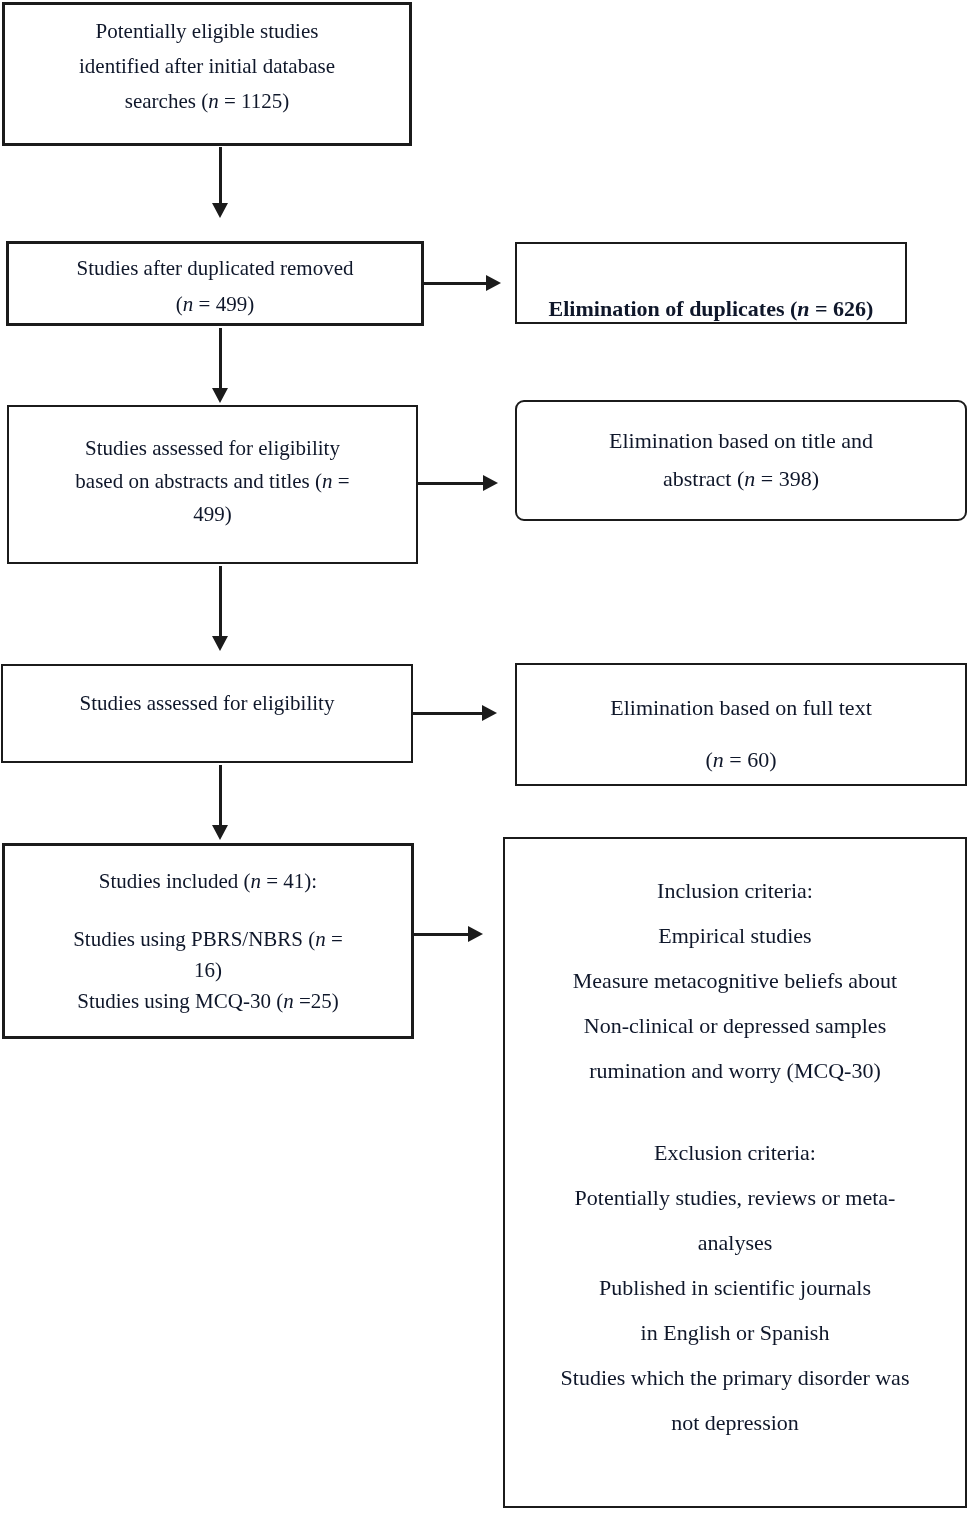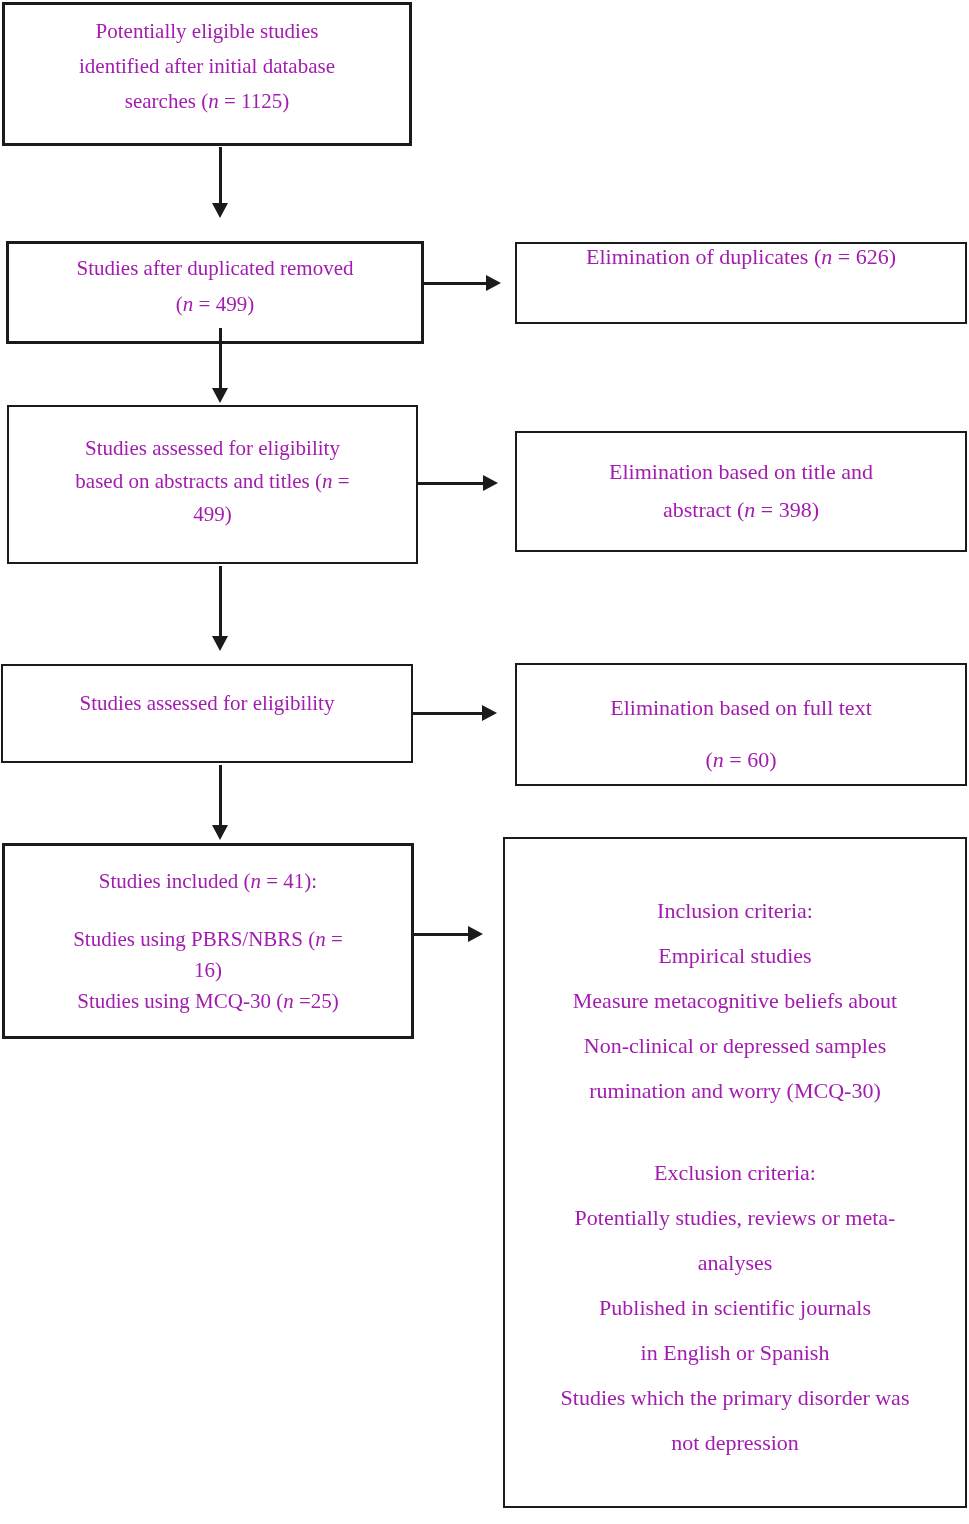--- a/index.html
+++ b/index.html
@@ -1,36 +1,36 @@
 <!DOCTYPE html>
 <html><head>
 <meta charset="utf-8">
 <style>
   html,body{margin:0;padding:0;background:#ffffff;}
   .canvas{
     position:relative;width:969px;height:1524px;background:#ffffff;
-    font-family:"Liberation Serif","DejaVu Serif",serif;color:#a21caf;
+    font-family:"Liberation Serif","DejaVu Serif",serif;color:#0f172a;
     overflow:hidden;
   }
   .box{
     position:absolute;box-sizing:border-box;border:2px solid #1b1b1b;
     background:#ffffff;text-align:center;
   }
   .line{white-space:nowrap;}
   .line.blank{line-height:0;}
   .b1 {left:2px;  top:2px;   width:410px;height:144px;border-width:3px;font-size:21px;line-height:35px;padding-top:9px;}
-  .b2l{left:6px;  top:241px; width:418px;height:103px; border-width:3px;font-size:21px;line-height:36px;padding-top:6px;}
-  .b2r{left:515px;top:242px; width:452px;height:82px; font-size:22px;display:flex;align-items:flex-start;justify-content:center;}
+  .b2l{left:6px;  top:241px; width:418px;height:85px; border-width:3px;font-size:21px;line-height:36px;padding-top:6px;}
+  .b2r{left:515px;top:242px; width:392px;height:82px; font-size:22px;display:flex;align-items:flex-end;justify-content:center;font-weight:bold;}
   .b3l{left:7px;  top:405px; width:411px;height:159px;font-size:21px;line-height:33px;padding-top:25px;}
-  .b3r{left:515px;top:431px; width:452px;height:121px;font-size:22px;line-height:38px;padding-top:20px;}
+  .b3r{left:515px;top:400px; width:452px;height:121px;font-size:22px;line-height:38px;padding-top:20px;border-radius:9px;}
   .b4l{left:1px;  top:664px; width:412px;height:99px; font-size:21px;line-height:34px;padding-top:20px;}
   .b4r{left:515px;top:663px; width:452px;height:123px;font-size:22px;line-height:52px;padding-top:17px;}
   .b5l{left:2px;  top:843px; width:412px;height:196px;border-width:3px;font-size:21px;line-height:31px;padding-top:20px;font-family:Liberation Serif, serif;}
   .b5l .blank{height:27px;}
-  .big{left:503px;top:837px; width:464px;height:671px;font-size:22px;line-height:45px;padding-top:49px;}
+  .big{left:503px;top:837px; width:464px;height:671px;font-size:22px;line-height:45px;padding-top:29px;}
   .big .blank{height:37px;}
 
   .arrow-v{position:absolute;width:16px;}
   .arrow-v .shaft{position:absolute;left:50%;top:0;bottom:13px;width:3px;margin-left:-1.5px;background:#1b1b1b;}
   .arrow-v .head{position:absolute;left:50%;bottom:0;margin-left:-8px;width:0;height:0;
     border-left:8px solid transparent;border-right:8px solid transparent;border-top:15px solid #1b1b1b;}
   .a1{left:212px;top:147px;height:71px;}
   .a2{left:212px;top:328px;height:75px;}
   .a3{left:212px;top:566px;height:85px;}
   .a4{left:212px;top:765px;height:75px;}

